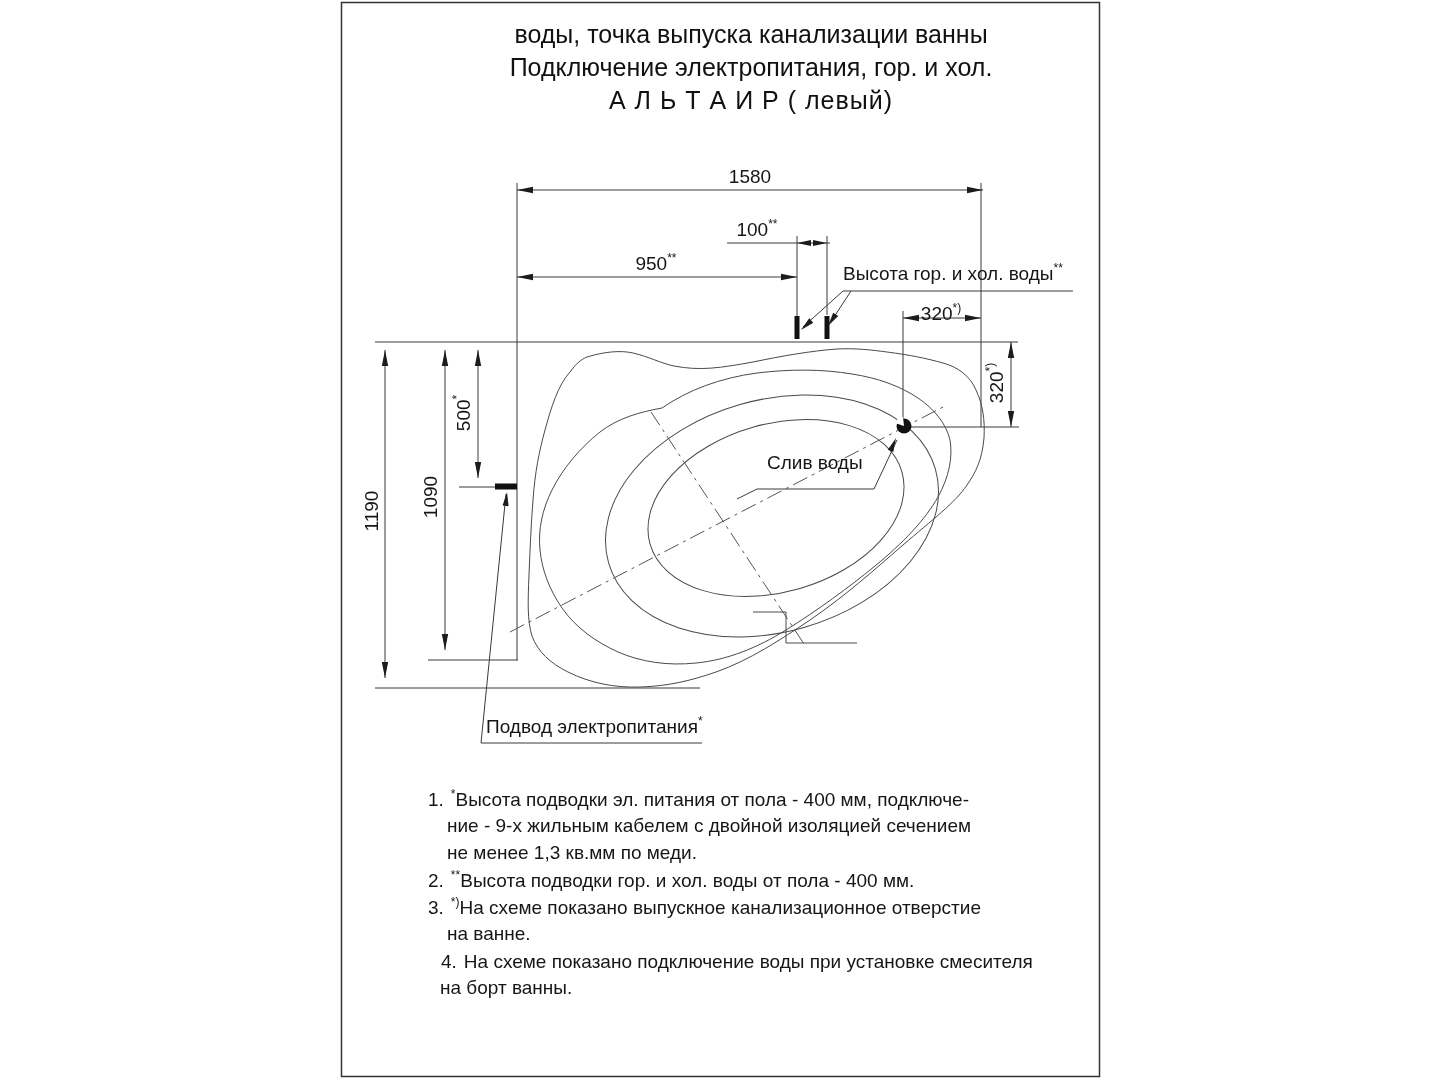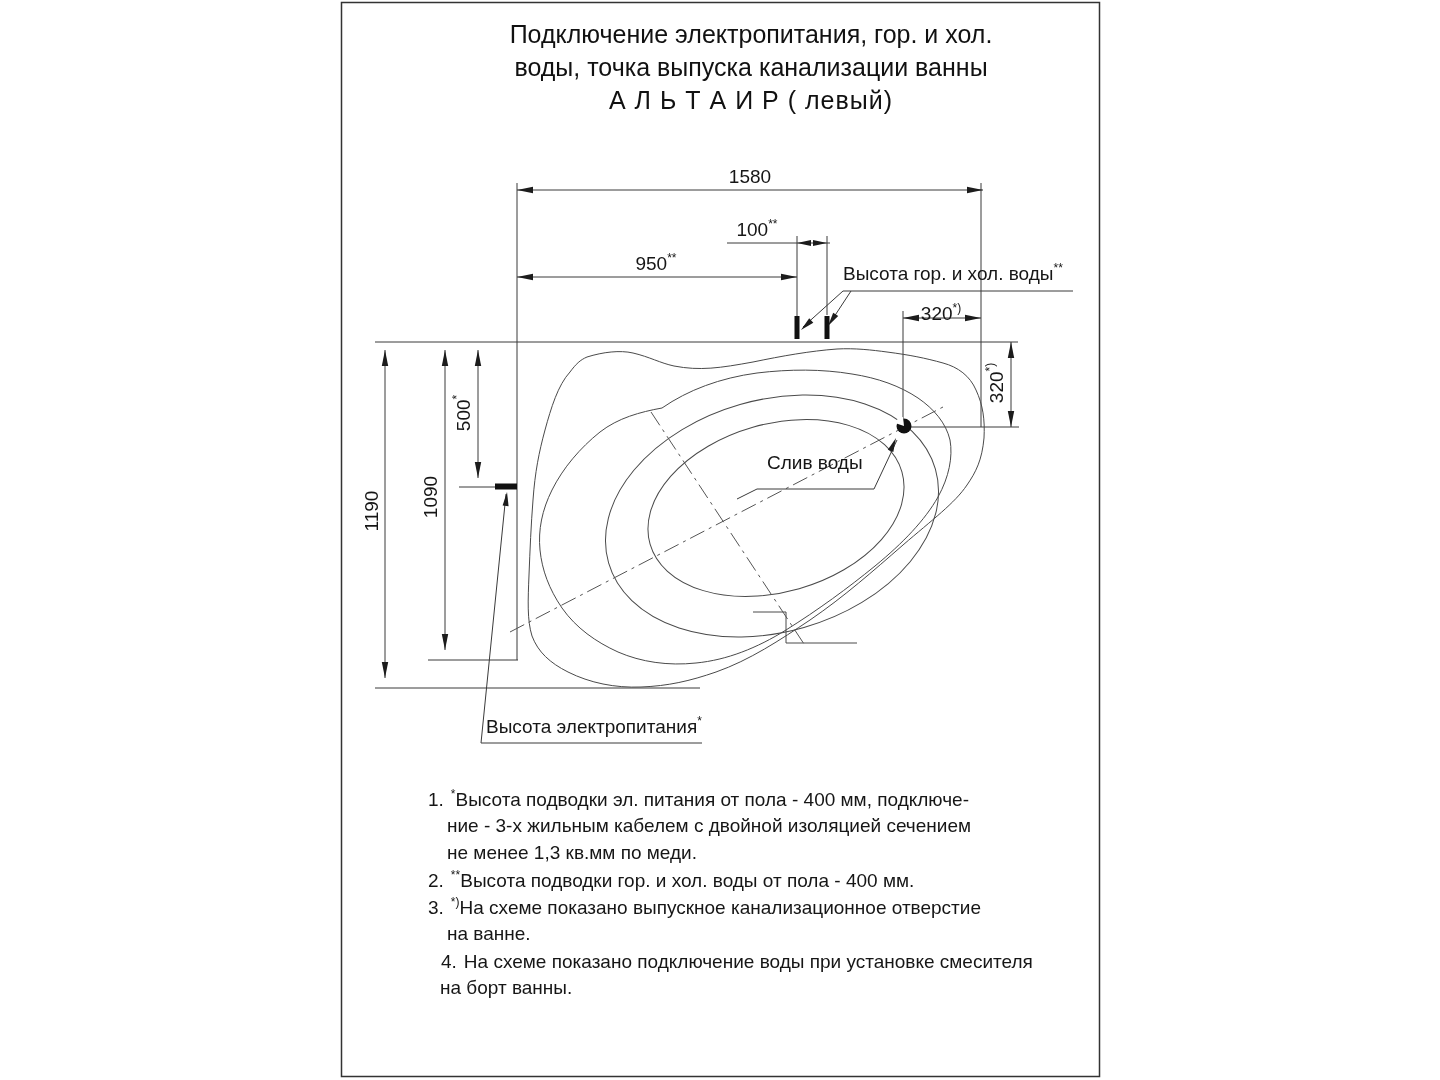--- a/index.html
+++ b/index.html
@@ -120,22 +120,22 @@
   </g>
   <g fill="#1c1c1c" stroke="none">
     <polygon points="801,330 813.3,322.7 809.2,318.3"></polygon>
     <polygon points="828,326 838.2,316 833.2,312.7"></polygon>
     <polygon points="896,438 893.3,452.1 887.8,449.7"></polygon>
     <polygon points="507,492 508.6,506.2 502.6,505.6"></polygon>
   </g>
 </svg>
 
 <div class="abs title">
+  <div>воды, точка выпуска канализации ванны</div>
   <div>Подключение электропитания, гор. и хол.</div>
-  <div>воды, точка выпуска канализации ванны</div>
   <div class="spread">А Л Ь Т А И Р   ( левый)</div>
 </div>
 
 <div class="abs dimtext center" style="left:750px;top:165px;">
   <span>1580</span><sup class="mk"></sup>
 </div>
 <div class="abs dimtext center" style="left:757px;top:218px;">
   <span>100</span><sup class="mk">**</sup>
 </div>
 <div class="abs dimtext center" style="left:656px;top:252px;">
@@ -158,28 +158,28 @@
   <span>1190</span><sup class="mk"></sup>
 </div>
 
 <div class="abs label" style="left:843px;top:262px;">
   <span>Высота гор. и хол. воды</span><sup class="mk">**</sup>
 </div>
 <div class="abs label" style="left:767px;top:452px;">
   <span>Слив воды</span>
 </div>
 <div class="abs label" style="left:486px;top:715px;">
-  <span>Высота электропитания</span><sup class="mk">*</sup>
+  <span>Подвод электропитания</span><sup class="mk">*</sup>
 </div>
 
 <div>
   <div class="notes-line" style="left:428px;top:788px;">
     <span class="num">1.</span><sup class="mk">*</sup><span>Высота подводки эл. питания от пола - 400 мм, подключе-</span>
   </div>
-  <div class="notes-line" style="left:447px;top:815px;">ние - 3-х жильным кабелем с двойной изоляцией сечением</div>
+  <div class="notes-line" style="left:447px;top:815px;">ние - 9-х жильным кабелем с двойной изоляцией сечением</div>
   <div class="notes-line" style="left:447px;top:842px;">не менее 1,3 кв.мм по меди.</div>
   <div class="notes-line" style="left:428px;top:869px;text-align:center;">
     <span class="num">2.</span><sup class="mk">**</sup><span>Высота подводки гор. и хол. воды от пола - 400 мм.</span>
   </div>
   <div class="notes-line" style="left:428px;top:896px;">
     <span class="num">3.</span><sup class="mk">*)</sup><span>На схеме показано выпускное канализационное отверстие</span>
   </div>
   <div class="notes-line" style="left:447px;top:923px;">на ванне.</div>
   <div class="notes-line" style="left:441px;top:950px;">
     <span class="num">4.</span><sup class="mk"></sup><span>На схеме показано подключение воды при установке смесителя</span>

